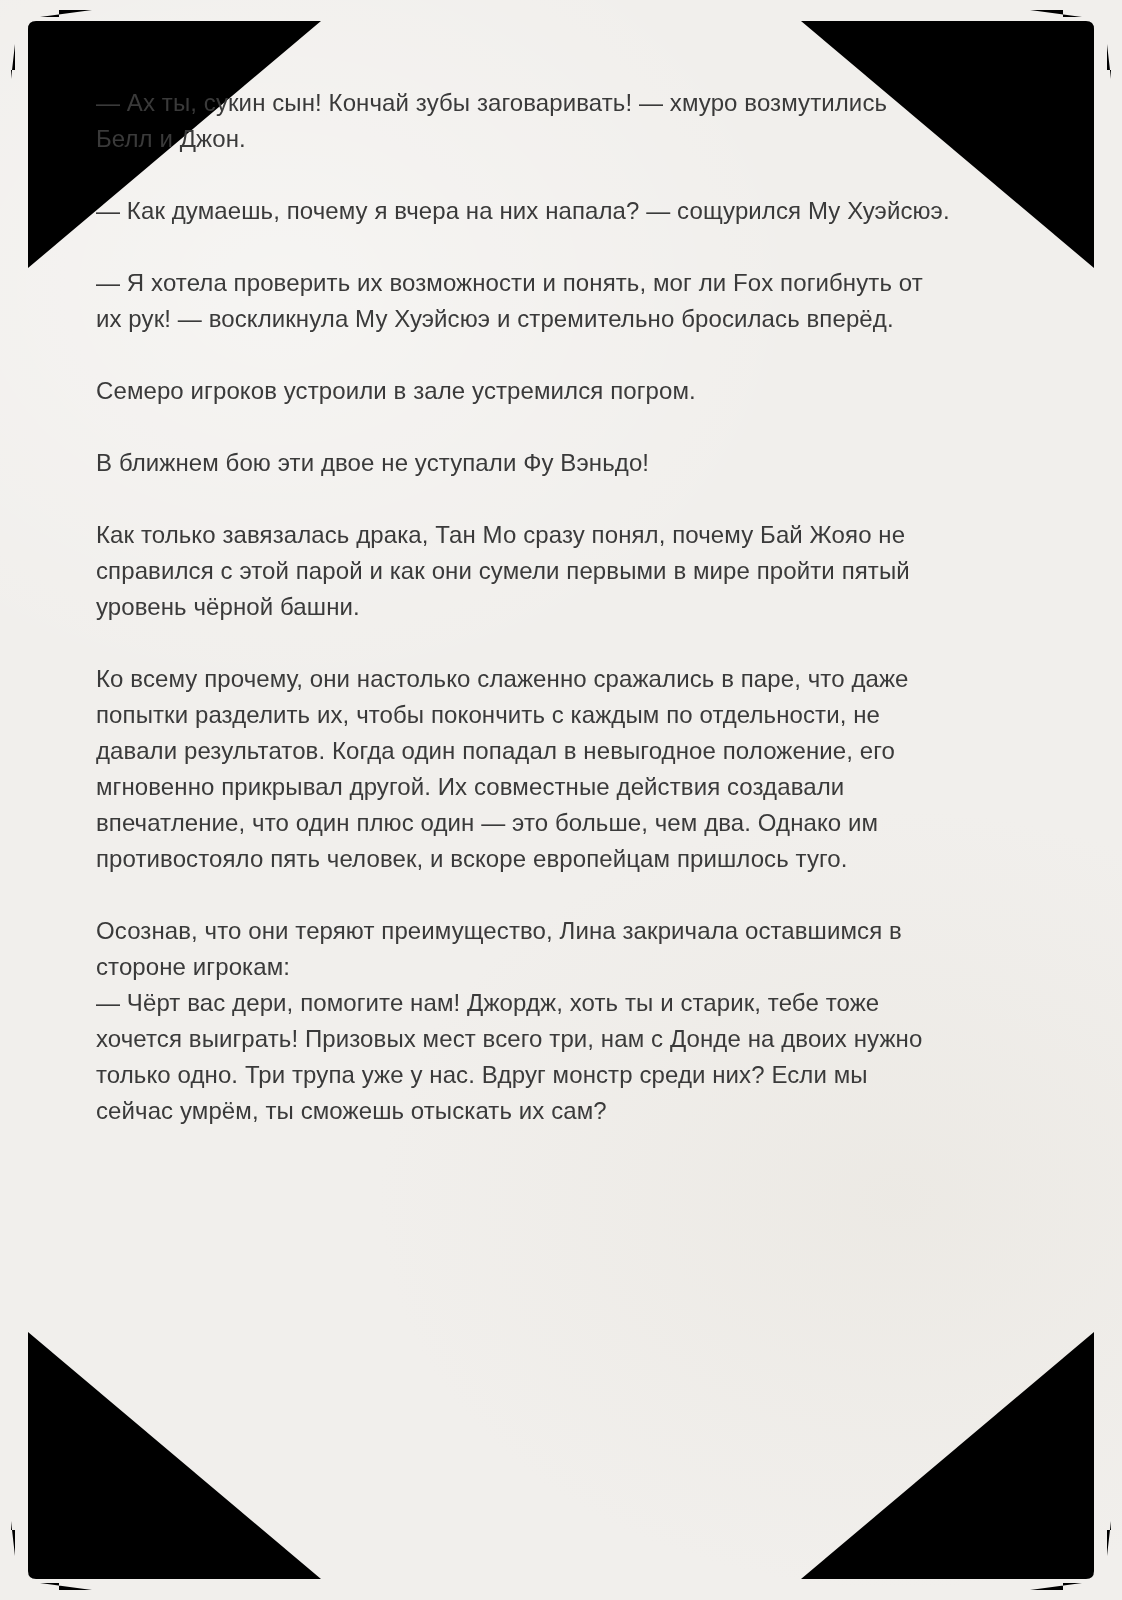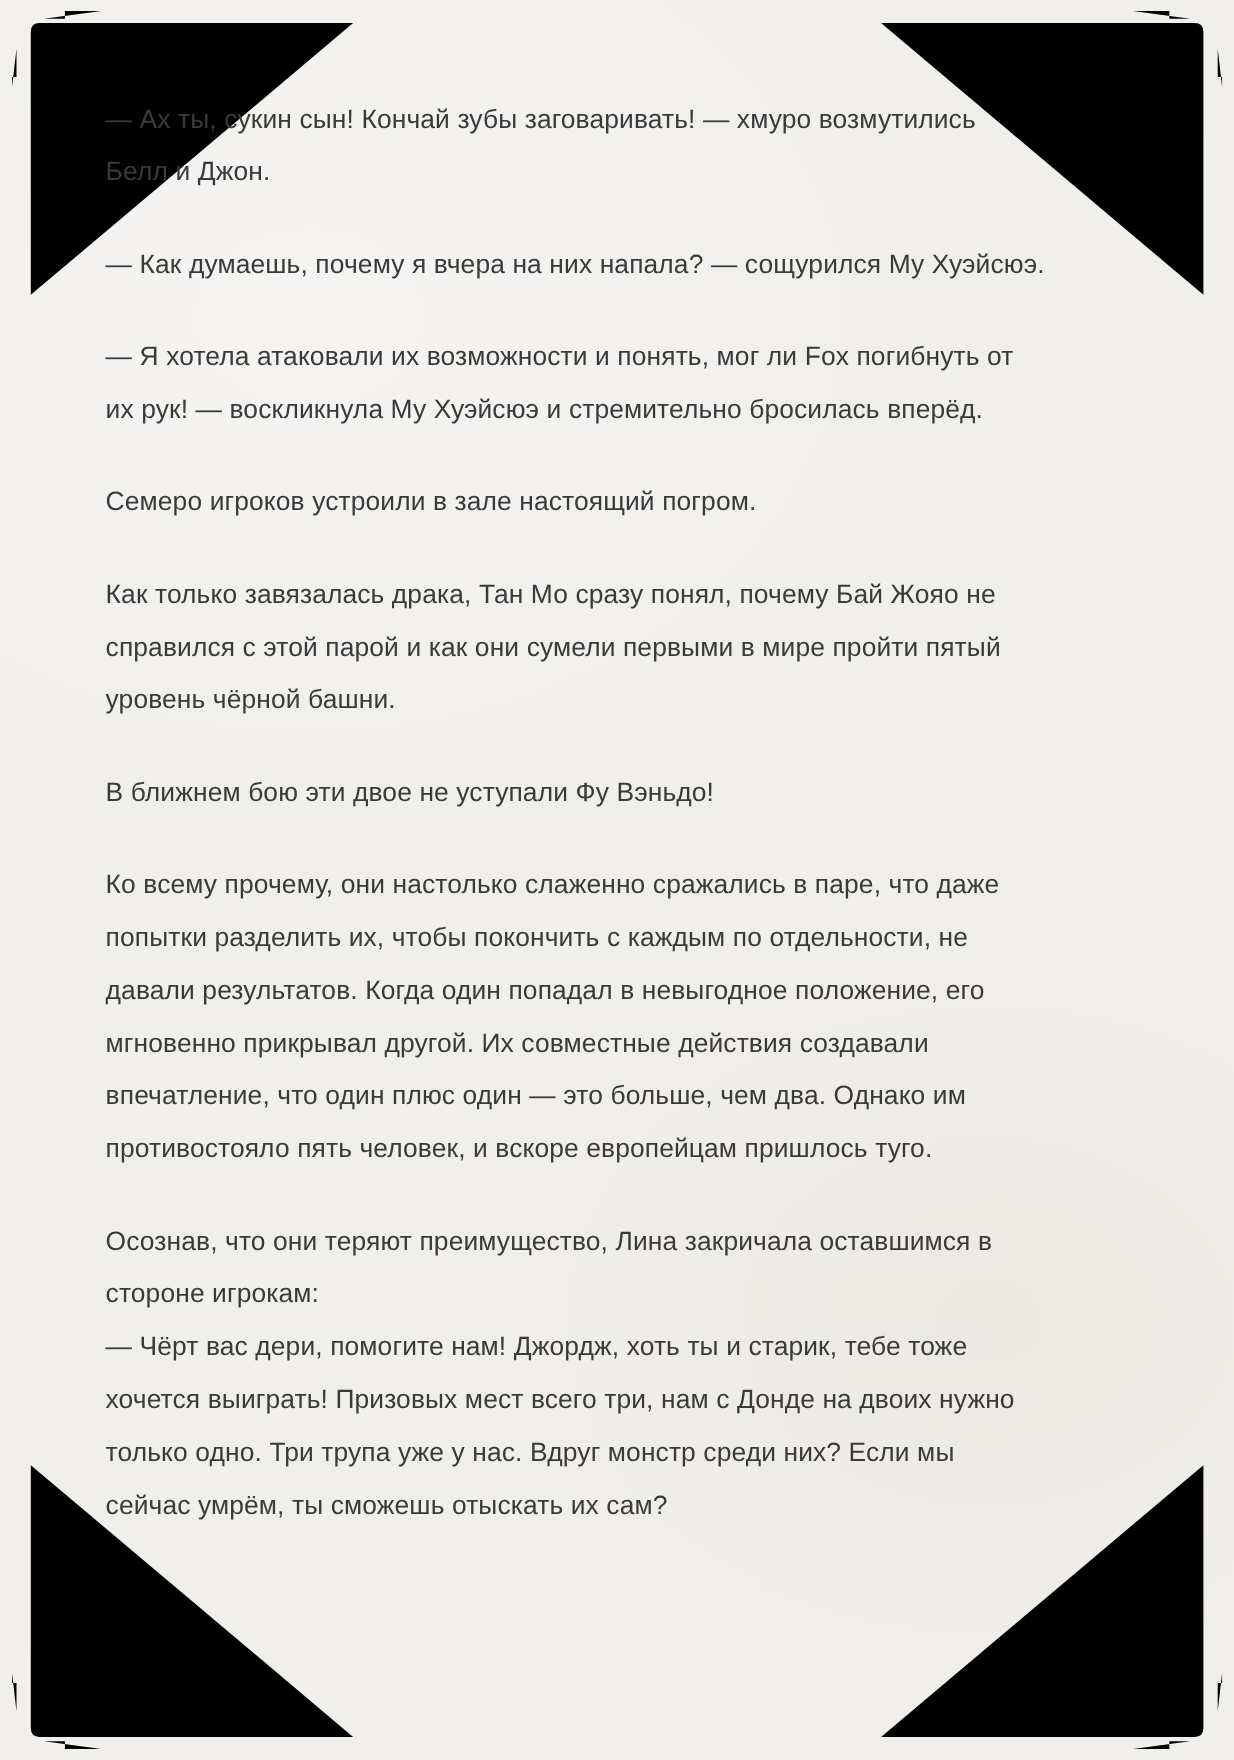--- a/index.html
+++ b/index.html
@@ -22,21 +22,21 @@
   }
   .page-text{
     position:absolute;
     left:96px;
     top:85px;
     width:932px;
   }
   .page-text p{
     margin:0 0 36px 0;
     font-size:24px;
-    line-height:48px;
+    line-height:36px;
     letter-spacing:0.1px;
     white-space:pre-line;
     color:var(--ink);
   }
   .corner{
     position:absolute;
     width:330px;height:280px;
     pointer-events:none;
   }
   .corner svg{display:block;width:100%;height:100%;}
@@ -79,27 +79,27 @@
 <div class="corner corner-br">
   <svg viewBox="0 0 330 280">
       <use href="#corner-ornament"></use>
     </svg>
 </div>
 
 <div class="page-text">
     <p>— Ах ты, сукин сын! Кончай зубы заговаривать! — хмуро возмутились
 Белл и Джон.</p>
     <p>— Как думаешь, почему я вчера на них напала? — сощурился Му Хуэйсюэ.</p>
-    <p>— Я хотела атаковали их возможности и понять, мог ли Fox погибнуть от
+    <p>— Я хотела проверить их возможности и понять, мог ли Fox погибнуть от
 их рук! — воскликнула Му Хуэйсюэ и стремительно бросилась вперёд.</p>
-    <p>Семеро игроков устроили в зале настоящий погром.</p>
+    <p>Семеро игроков устроили в зале устремился погром.</p>
+    <p>В ближнем бою эти двое не уступали Фу Вэньдо!</p>
     <p>Как только завязалась драка, Тан Мо сразу понял, почему Бай Жояо не
 справился с этой парой и как они сумели первыми в мире пройти пятый
 уровень чёрной башни.</p>
-    <p>В ближнем бою эти двое не уступали Фу Вэньдо!</p>
     <p>Ко всему прочему, они настолько слаженно сражались в паре, что даже
 попытки разделить их, чтобы покончить с каждым по отдельности, не
 давали результатов. Когда один попадал в невыгодное положение, его
 мгновенно прикрывал другой. Их совместные действия создавали
 впечатление, что один плюс один — это больше, чем два. Однако им
 противостояло пять человек, и вскоре европейцам пришлось туго.</p>
     <p>Осознав, что они теряют преимущество, Лина закричала оставшимся в
 стороне игрокам:
 — Чёрт вас дери, помогите нам! Джордж, хоть ты и старик, тебе тоже
 хочется выиграть! Призовых мест всего три, нам с Донде на двоих нужно

